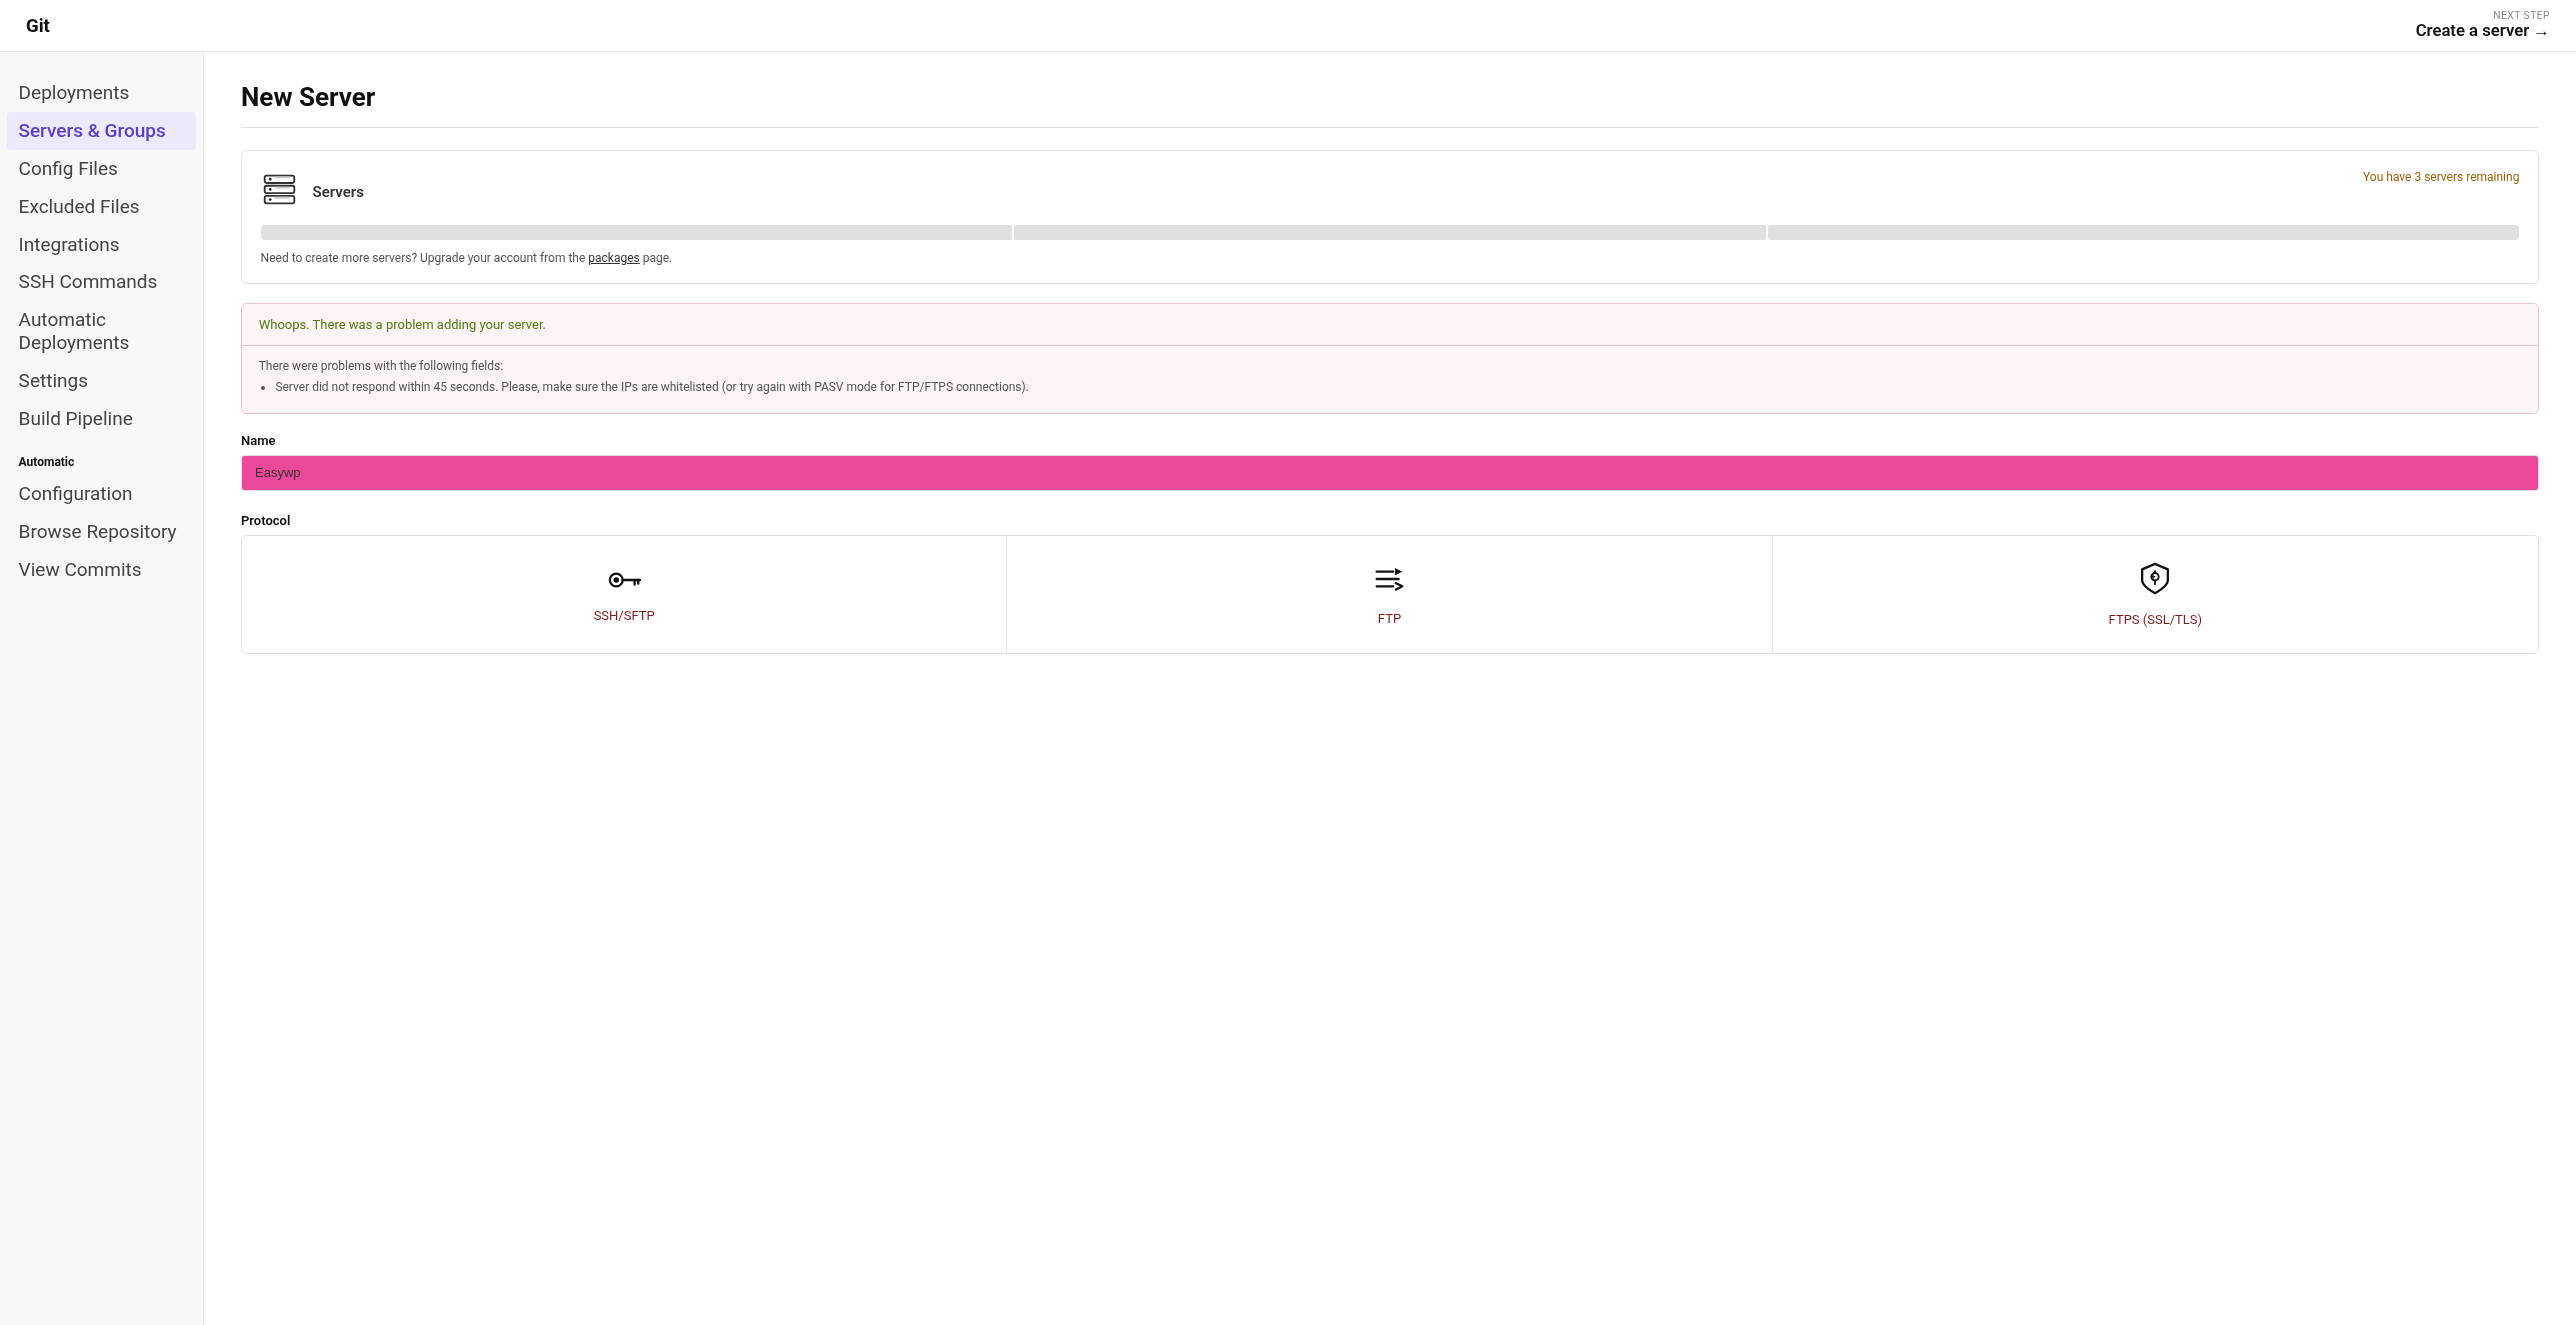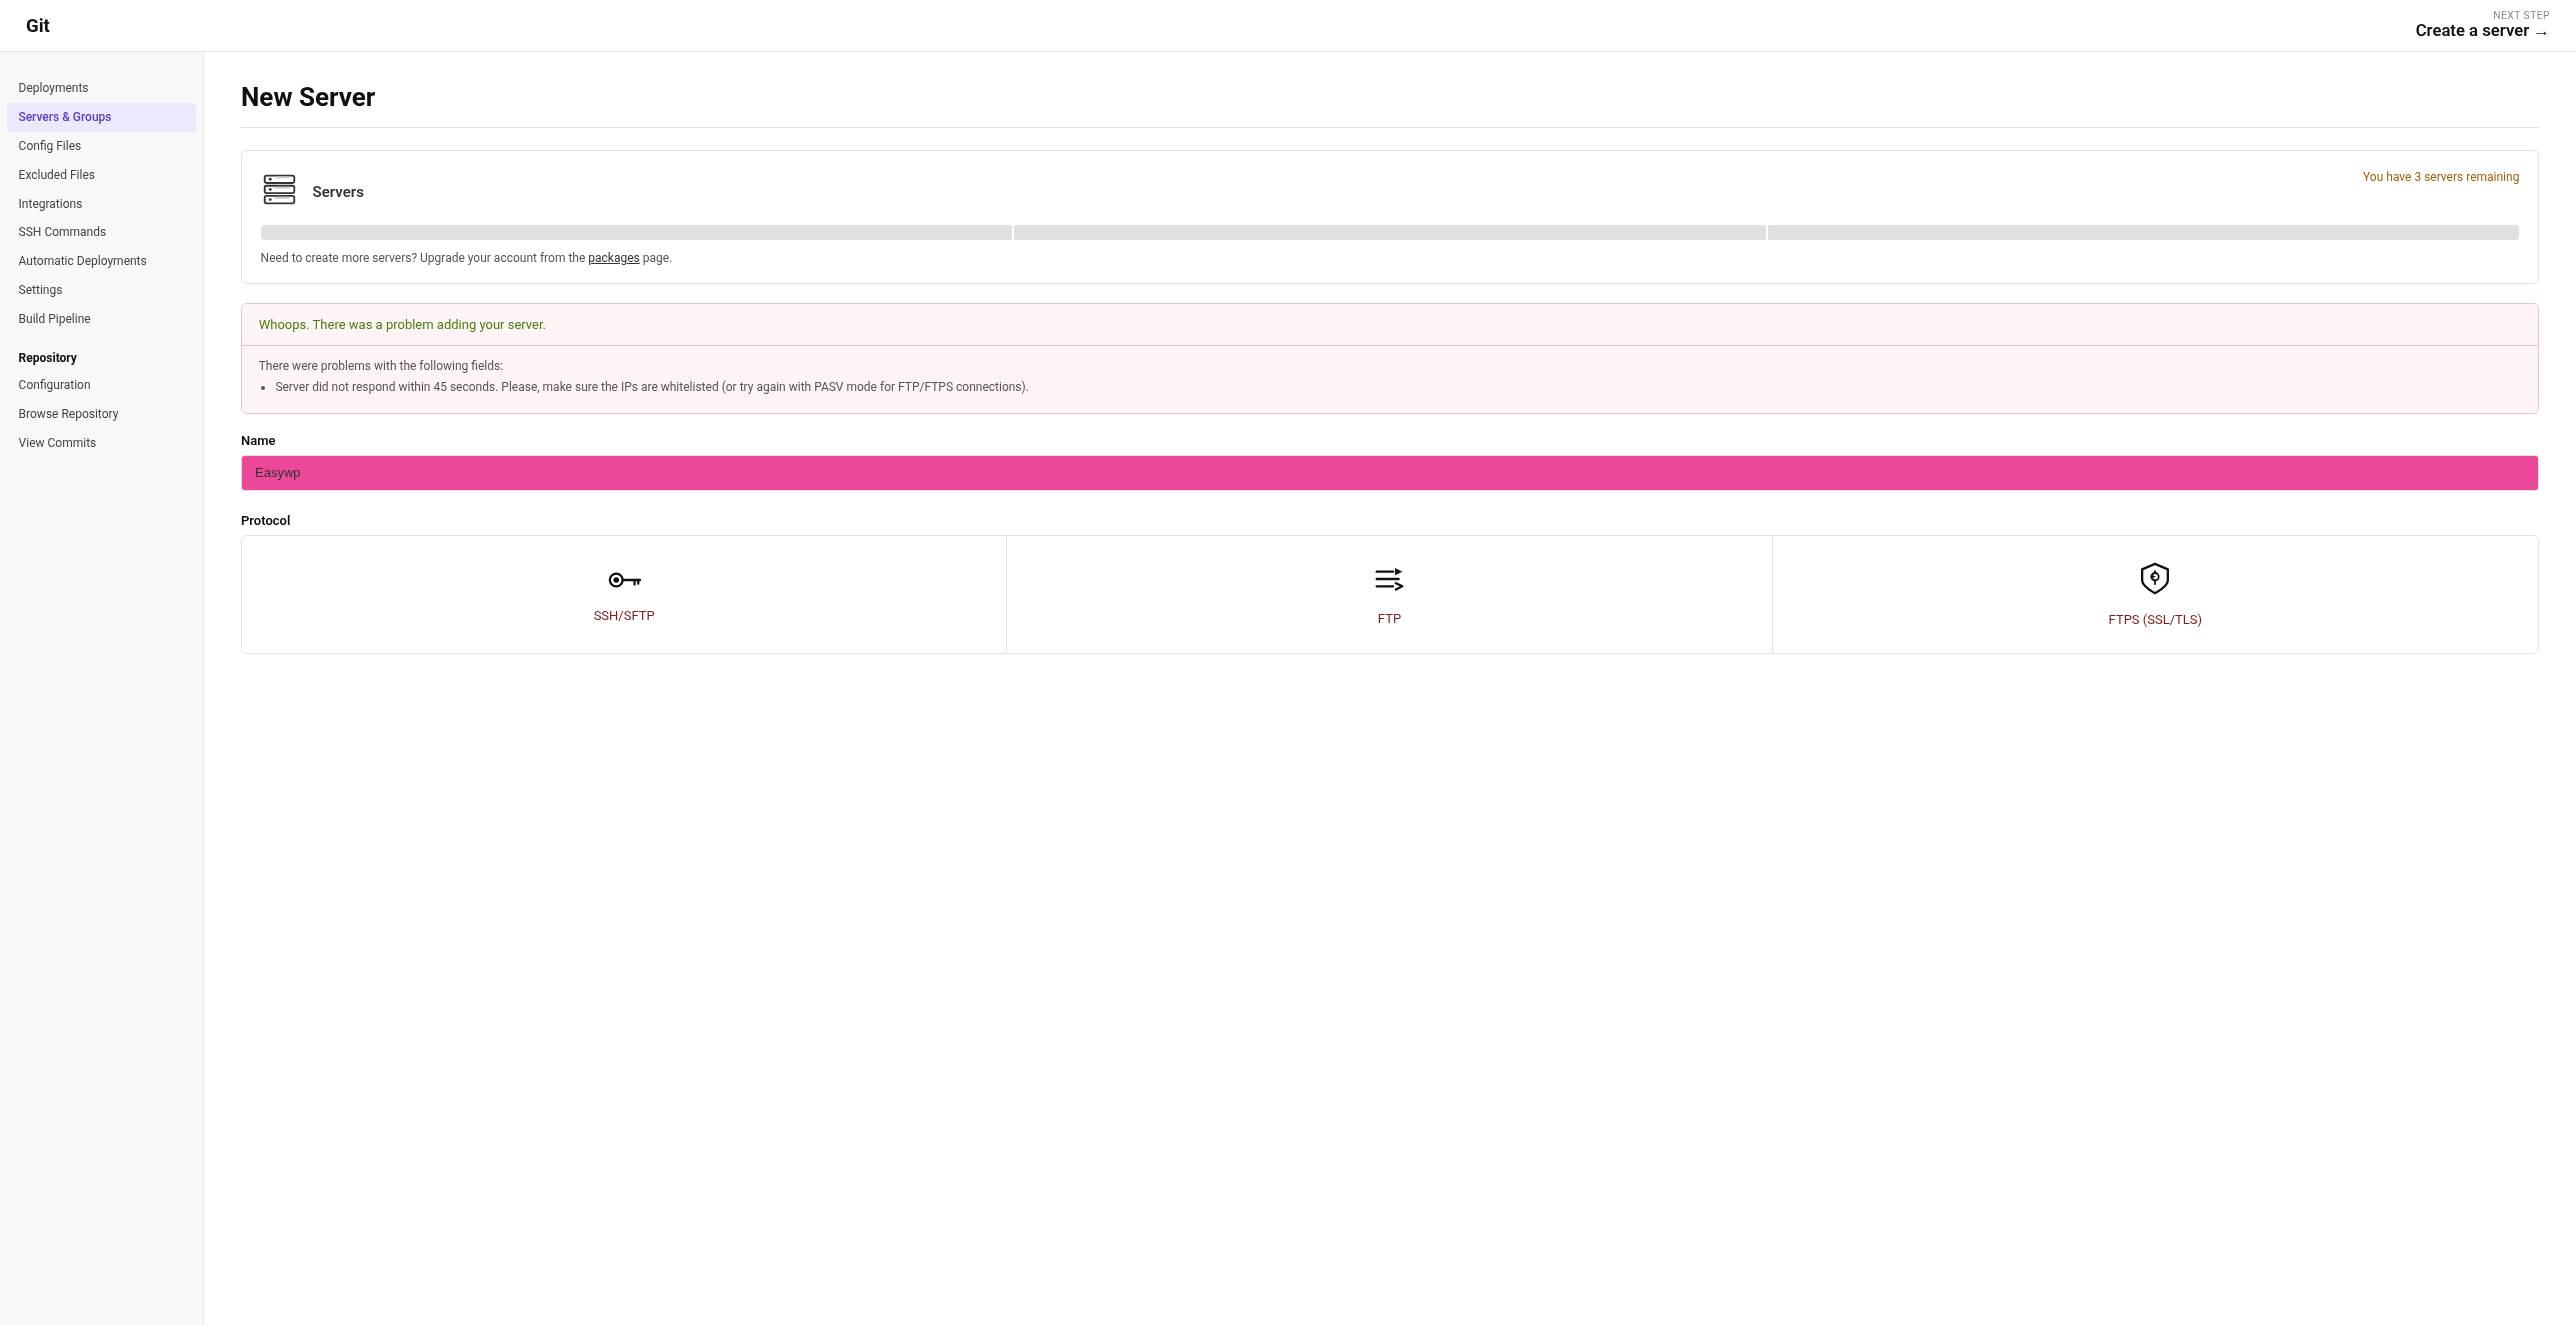--- a/index.html
+++ b/index.html
@@ -61,21 +61,21 @@
       font-weight: 700;
       color: #111;
       padding: 11px 18.6px 5.6px;
       margin-top: 7.4px;
     }
     .sidebar-item {
       display: block;
       padding: 7.4px 18.6px;
       color: #444;
       text-decoration: none;
-      font-size: 12px;
+      font-size: 19px;
       cursor: pointer;
       border-radius: 0;
     }
     .sidebar-item.active {
       background: #ece9fd;
       color: #5b3dc8;
       font-weight: 500;
       border-radius: 3.7px;
       margin: 0 7.4px;
       padding: 7.4px 11px;
@@ -250,21 +250,21 @@
     <a href="#" class="sidebar-item">Deployments</a>
     <a href="#" class="sidebar-item active">Servers &amp; Groups</a>
     <a href="#" class="sidebar-item">Config Files</a>
     <a href="#" class="sidebar-item">Excluded Files</a>
     <a href="#" class="sidebar-item">Integrations</a>
     <a href="#" class="sidebar-item">SSH Commands</a>
     <a href="#" class="sidebar-item">Automatic Deployments</a>
     <a href="#" class="sidebar-item">Settings</a>
     <a href="#" class="sidebar-item">Build Pipeline</a>
 
-    <div class="sidebar-section-title">Repository</div>
+    <div class="sidebar-section-title">Automatic</div>
     <a href="#" class="sidebar-item">Configuration</a>
     <a href="#" class="sidebar-item">Browse Repository</a>
     <a href="#" class="sidebar-item">View Commits</a>
   </nav>
 
   <main class="main">
     <h1 class="page-title">New Server</h1>
     <hr class="divider">
 
     <div class="card">

